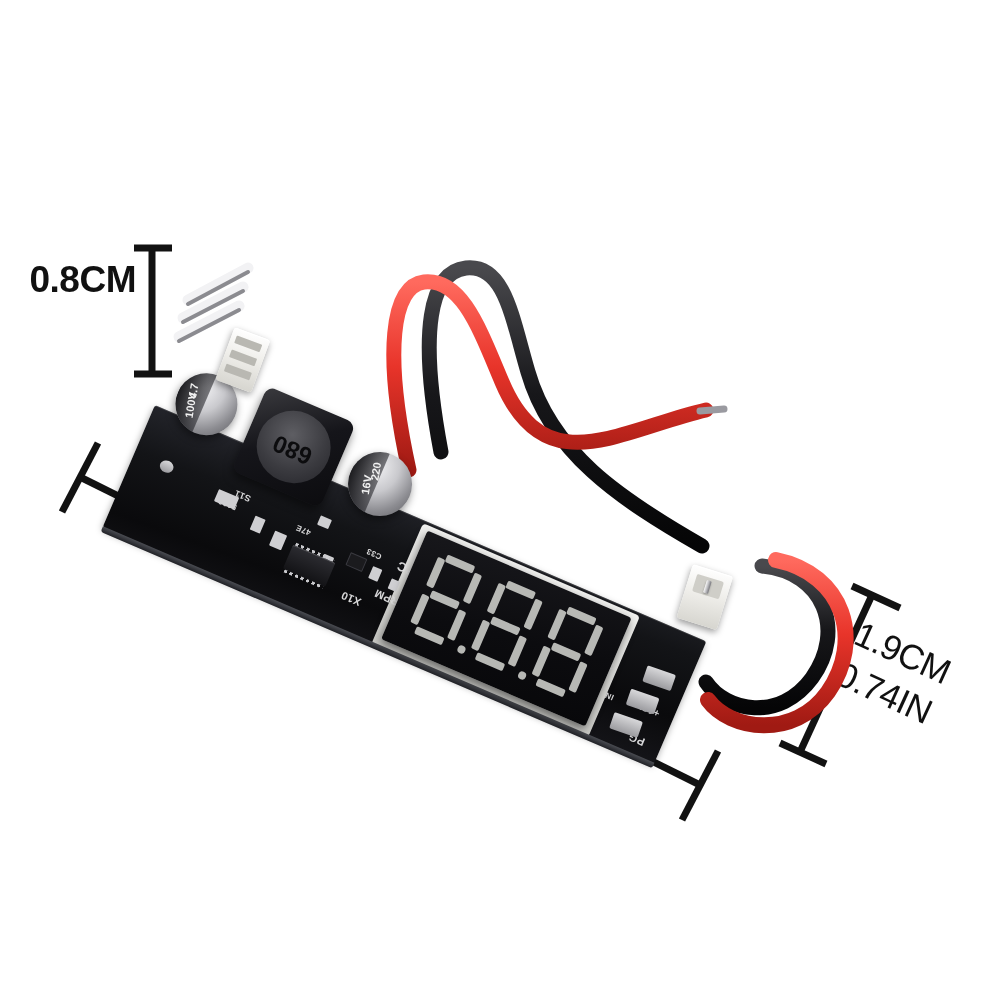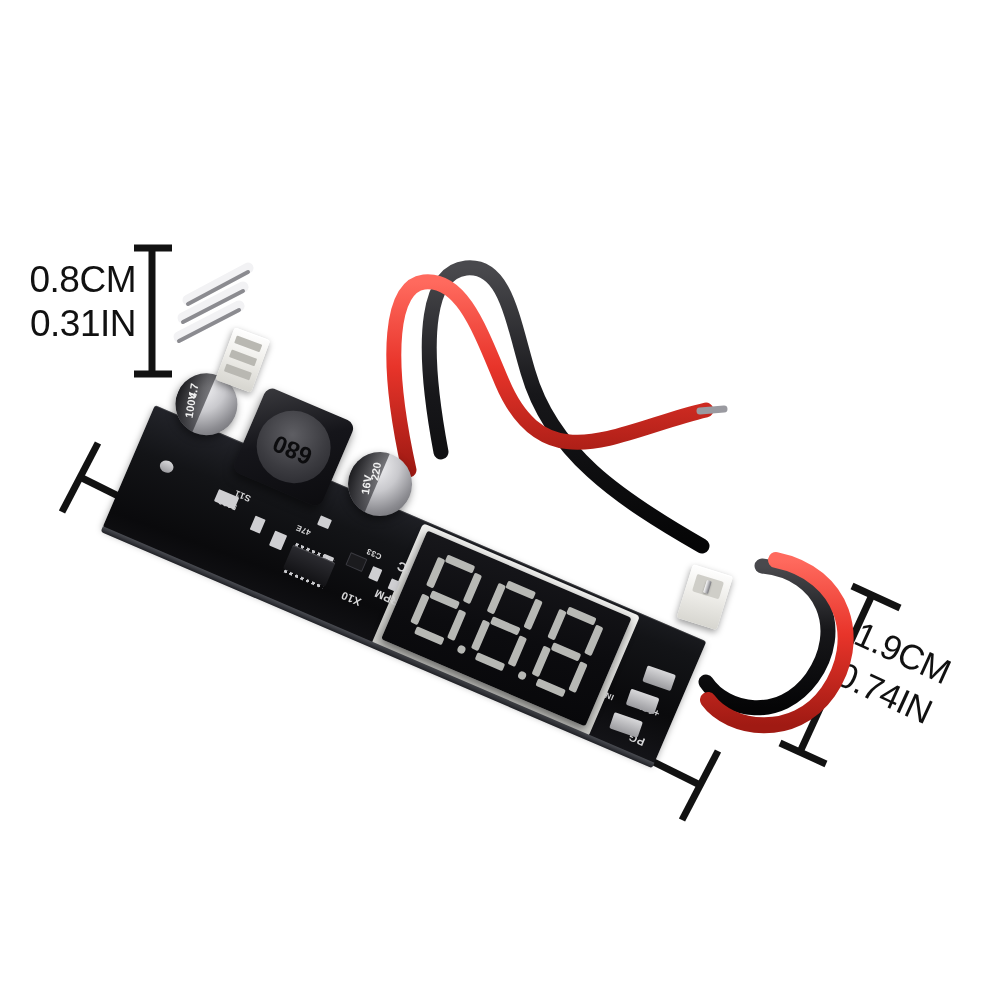--- a/index.html
+++ b/index.html
@@ -8,21 +8,21 @@
     font-family:"Liberation Sans",sans-serif;
     overflow:hidden;position:relative;
   }
   #stage{position:absolute;inset:0;width:1000px;height:1000px;}
 
   
   .dim-text{
     position:absolute;color:#111;font-weight:400;
     white-space:nowrap;letter-spacing:-0.5px;
   }
-  #dim-h-text{left:18px;top:258px;font-size:37px;line-height:44px;}
+  #dim-h-text{left:18px;top:258px;font-size:37px;line-height:44px;font-weight:bold;}
   #dim-h-text div{text-align:right;width:118px;}
 
   #dim-len-text{
     left:232px;top:480px;font-size:41px;
     transform:rotate(24.5deg);transform-origin:0 0;
   }
   #dim-side-text{
     left:866px;top:612px;font-size:35px;line-height:44px;
     transform:rotate(24.5deg);transform-origin:0 0;
   }
@@ -159,21 +159,20 @@
 
     <g stroke="#121212" stroke-width="7" stroke-linecap="butt">
       <line x1="872" y1="595" x2="800" y2="752"></line>
       <line x1="852" y1="586" x2="900" y2="608"></line>
       <line x1="780" y1="743" x2="826" y2="764"></line>
     </g>
   </svg>
 
   <div class="dim-text" id="dim-h-text">
     <div>0.8CM</div>
-    <div>0.31IN</div>
   </div>
 
   <div class="dim-text" id="dim-len-text">7.5CM/2.95IN</div>
 
   <div class="dim-text" id="dim-side-text">
     <div>1.9CM</div>
     <div>0.74IN</div>
   </div>
 
   <svg id="wires" viewBox="0 0 1000 1000">

